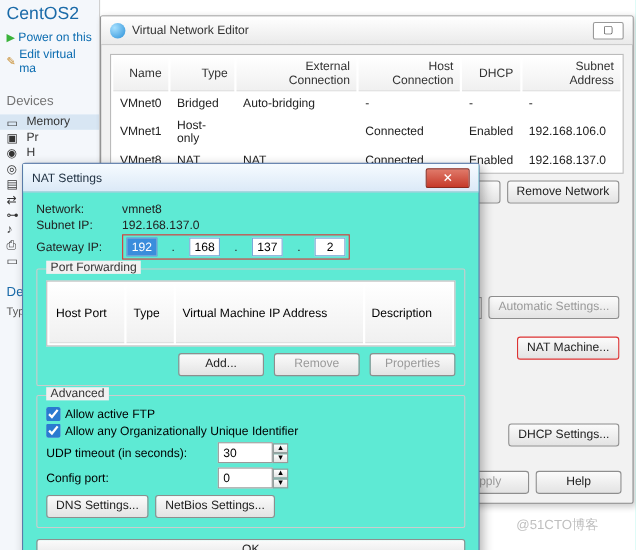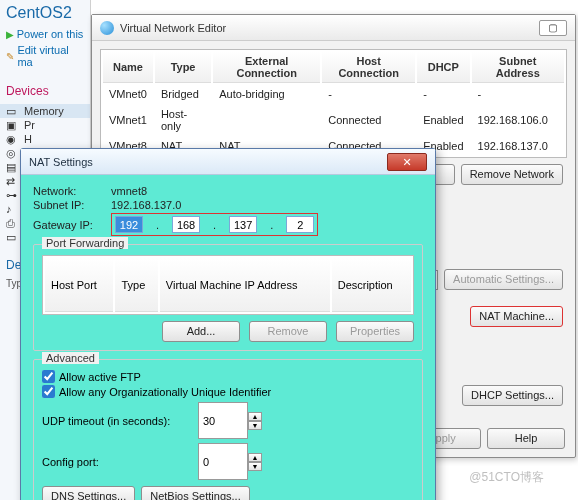--- a/index.html
+++ b/index.html
@@ -3,36 +3,36 @@
 <meta charset="utf-8">
 <style>
 * { box-sizing: border-box; margin: 0; padding: 0; font-family: "Segoe UI", Tahoma, sans-serif; font-size: 11px; }
 body { width: 578px; height: 500px; background: #fff; position: relative; overflow: hidden; }
 
 
 .left-col { position: absolute; left: 0; top: 0; width: 91px; height: 500px; background: #f4f7fb; border-right: 1px solid #d0d0d0; }
 .left-col .title { font-size: 16px; color: #1a6aa8; padding: 4px 6px; }
 .left-col .link { color: #0b6cb0; padding: 2px 6px; font-size: 11px; display: flex; align-items: center; gap: 3px; }
 .left-col .arrow { color: #3bb33b; font-size: 10px; }
-.left-col .section { color: #be185d; font-size: 12px; padding: 4px 6px; margin-top: 10px; }
+.left-col .section { color: #737373; font-size: 12px; padding: 4px 6px; margin-top: 10px; }
 .devlist { padding: 2px 0; }
 .devitem { display: flex; align-items: center; gap: 4px; padding: 1px 6px; color: #333; font-size: 11px; }
 .devitem .ico { width: 14px; height: 12px; display: inline-block; }
 .devitem.sel { background: #d8e6f3; }
 .desc { color: #1a6aa8; font-size: 12px; padding: 4px 6px; margin-top: 8px; }
 .desctext { padding: 2px 6px; color: #555; font-size: 10px; }
 
 
 .vne { position: absolute; left: 91px; top: 14px; width: 485px; height: 444px; background: #f2f2f2; border: 1px solid #8a8a8a; border-radius: 2px; box-shadow: 2px 2px 6px rgba(0,0,0,.2); }
 .vne-title { height: 26px; display: flex; align-items: center; padding: 0 8px; gap: 6px; color: #333; background: linear-gradient(#fff,#eaeaea); border-bottom: 1px solid #ccc; }
 .vne-title .globe { width: 14px; height: 14px; border-radius: 50%; background: radial-gradient(circle at 30% 30%, #a6e0ff, #2a90d8); display: inline-block; }
 .vne-title .max { margin-left: auto; width: 28px; height: 16px; border: 1px solid #999; border-radius: 2px; text-align: center; line-height: 13px; font-size: 10px; background: #fff; }
 .vne-body { padding: 8px; }
 .net-table { width: 100%; border: 1px solid #bbb; background: #fff; }
-.net-table th { text-align: center; font-weight: bold; padding: 3px 6px; border-bottom: 1px solid #ddd; background: linear-gradient(#fff,#f0f0f0); color: #333; }
+.net-table th { text-align: right; font-weight: normal; padding: 3px 6px; border-bottom: 1px solid #ddd; background: linear-gradient(#fff,#f0f0f0); color: #333; }
 .net-table td { padding: 3px 6px; color: #222; }
 .btn { display: inline-block; min-width: 78px; height: 21px; padding: 0 8px; background: linear-gradient(#fbfbfb,#e3e3e3); border: 1px solid #8e8e8e; border-radius: 3px; text-align: center; line-height: 19px; color: #222; }
 .btn[disabled] { color: #9a9a9a; }
 .vne-row { display: flex; gap: 6px; justify-content: flex-end; margin-top: 6px; margin-right: 4px; }
 .vne-mid { margin-top: 84px; display: flex; gap: 6px; align-items: center; justify-content: flex-end; margin-right: 4px; }
 .dropdown { width: 50px; height: 20px; border: 1px solid #999; background: #fff; }
 .vne-nat { margin-top: 16px; display: flex; justify-content: flex-end; margin-right: 4px; }
 .nat-btn { border: 1px solid #d33; background: linear-gradient(#fbfbfb,#e3e3e3); }
 .vne-dhcp { margin-top: 58px; display: flex; justify-content: flex-end; margin-right: 4px; }
 .vne-foot { position: absolute; bottom: 8px; right: 10px; display: flex; gap: 6px; }
@@ -49,21 +49,21 @@
 .gateway-box input.sel { background: #3a8ddc; color: #fff; }
 .gateway-box .dot { padding: 0 1px; }
 .groupbox { border: 1px solid #ccc; border-radius: 2px; margin-top: 8px; padding: 8px; position: relative; }
 .grouplabel { position: absolute; top: -8px; left: 8px; background: #f1f1f1; padding: 0 4px; color: #333; }
 .pf-table { width: 100%; border: 1px solid #bbb; background: #fff; margin-top: 2px; height: 60px; }
 .pf-table th { text-align: left; font-weight: normal; padding: 3px 6px; border-bottom: 1px solid #ddd; background: linear-gradient(#fff,#f0f0f0); }
 .pf-row { margin-top: 6px; display: flex; gap: 9px; justify-content: flex-end; }
 .chk { display: flex; align-items: center; gap: 4px; margin: 2px 0; }
 .chk input { width: 13px; height: 13px; accent-color: #2a7ad0; }
 .spin { display: inline-flex; align-items: center; }
-.spin input { width: 50px; height: 37px; border: 1px solid #999; padding: 0 4px; font-size: 11px; }
+.spin input { width: 50px; height: 19px; border: 1px solid #999; padding: 0 4px; font-size: 11px; }
 .spin .arrows { display: flex; flex-direction: column; }
 .spin .arrows span { width: 14px; height: 9px; border: 1px solid #999; background: linear-gradient(#fff,#e3e3e3); font-size: 7px; text-align: center; line-height: 8px; }
 .adv-row { display: flex; align-items: center; gap: 6px; margin: 4px 0; }
 .adv-row .lbl { width: 150px; }
 .dns-row { margin-top: 6px; display: flex; gap: 6px; }
 .nat-foot { margin-top: 10px; display: flex; gap: 6px; justify-content: flex-end; flex-direction: column; }
 
 .watermark { position: absolute; bottom: 14px; right: 34px; font-size: 12px; color: #bfbfbf; }
 </style>
 </head>

